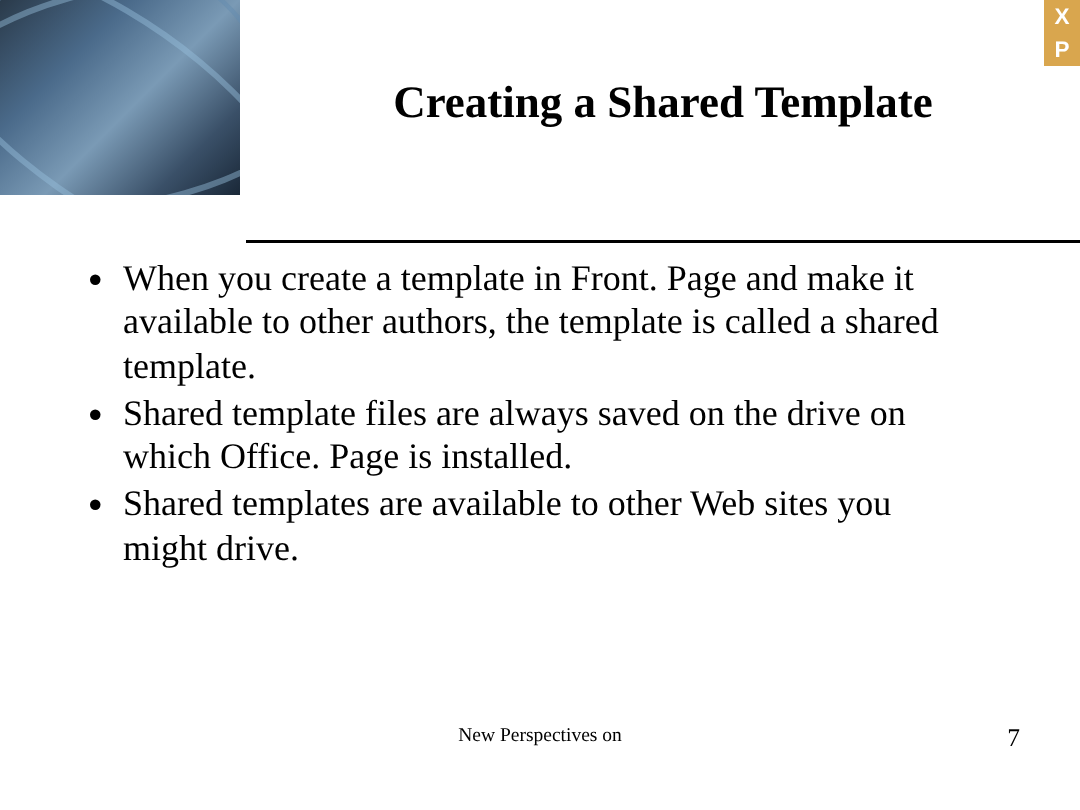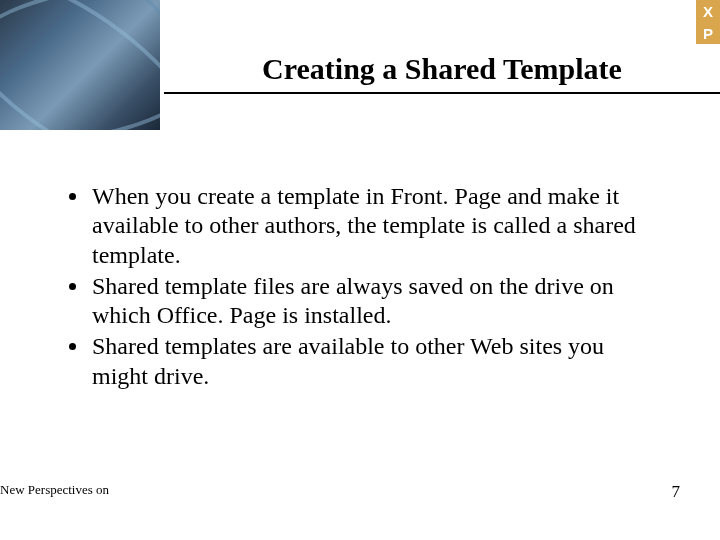--- a/index.html
+++ b/index.html
@@ -52,21 +52,21 @@
     border-radius: 50%;
   }
   .header-image .band1 { width:300px; height:120px; left:-80px; top:10px; transform:rotate(35deg); }
   .header-image .band2 { width:280px; height:140px; left:-60px; top:-10px; transform:rotate(-10deg); }
   .header-image .band3 { width:240px; height:240px; left:-30px; top:-60px; transform:rotate(60deg); border-width:3px; }
   .title-wrap {
     position: absolute;
     left: 164px;
     right: 0;
     top: 0;
-    height: 94px;
+    height: 162px;
   }
   .title {
     position: absolute;
     left: 0;
     right: 0;
     top: 52px;
     text-align: center;
     font-size: 30px;
     font-weight: bold;
   }
@@ -93,40 +93,41 @@
     font-weight: bold;
     color: #fff;
     font-size: 15px;
     line-height: 20px;
     padding-top: 2px;
   }
   .body {
     padding: 36px 58px 0 44px;
   }
   ul.bullets {
-    margin: 16px;
+    margin: 6px;
     padding: 0 0 0 30px;
     list-style: disc;
     font-size: 24px;
     line-height: 1.22;
   }
   ul.bullets li {
     margin: 0 0 2px 0;
     padding-left: 2px;
   }
   .footer {
     position: absolute;
     bottom: 18px;
     left: 0;
     right: 0;
     height: 40px;
   }
   .footer-center {
     position: absolute;
     left: 0; right: 0;
+    text-align: center;
     font-size: 13px;
     line-height: 1.25;
   }
   .page-num {
     position: absolute;
     right: 40px;
     top: 0;
     font-size: 17px;
   }
 </style>

